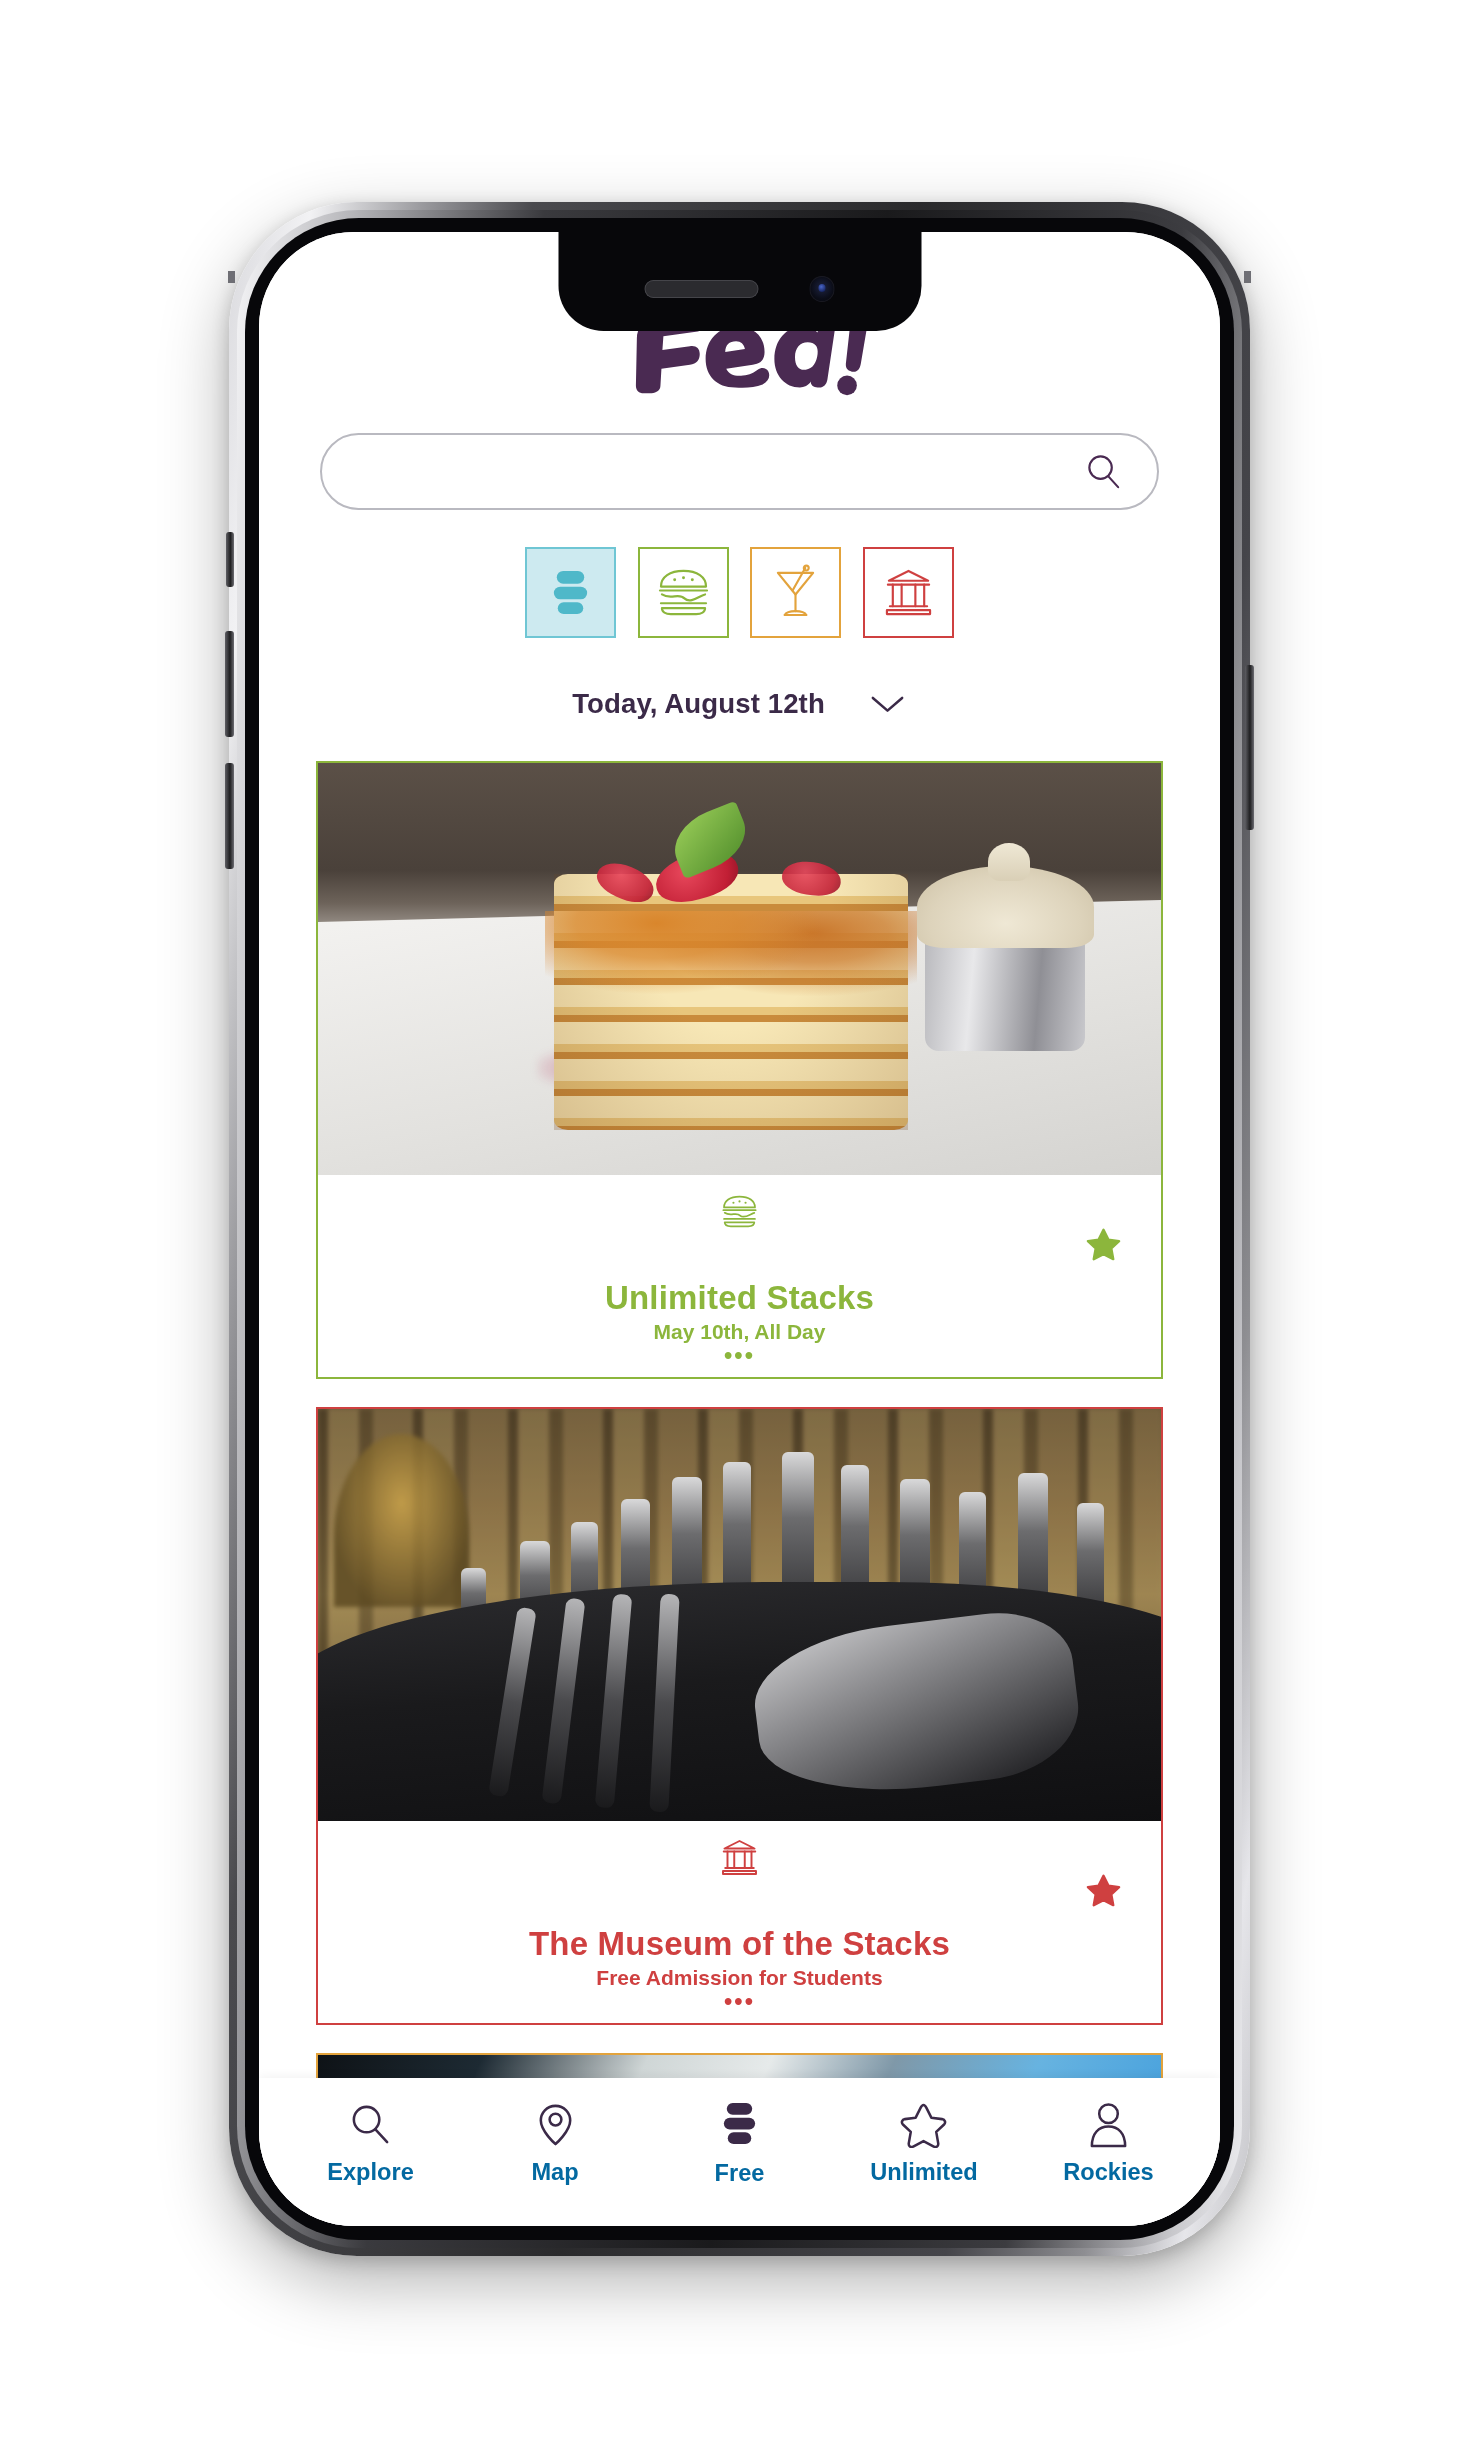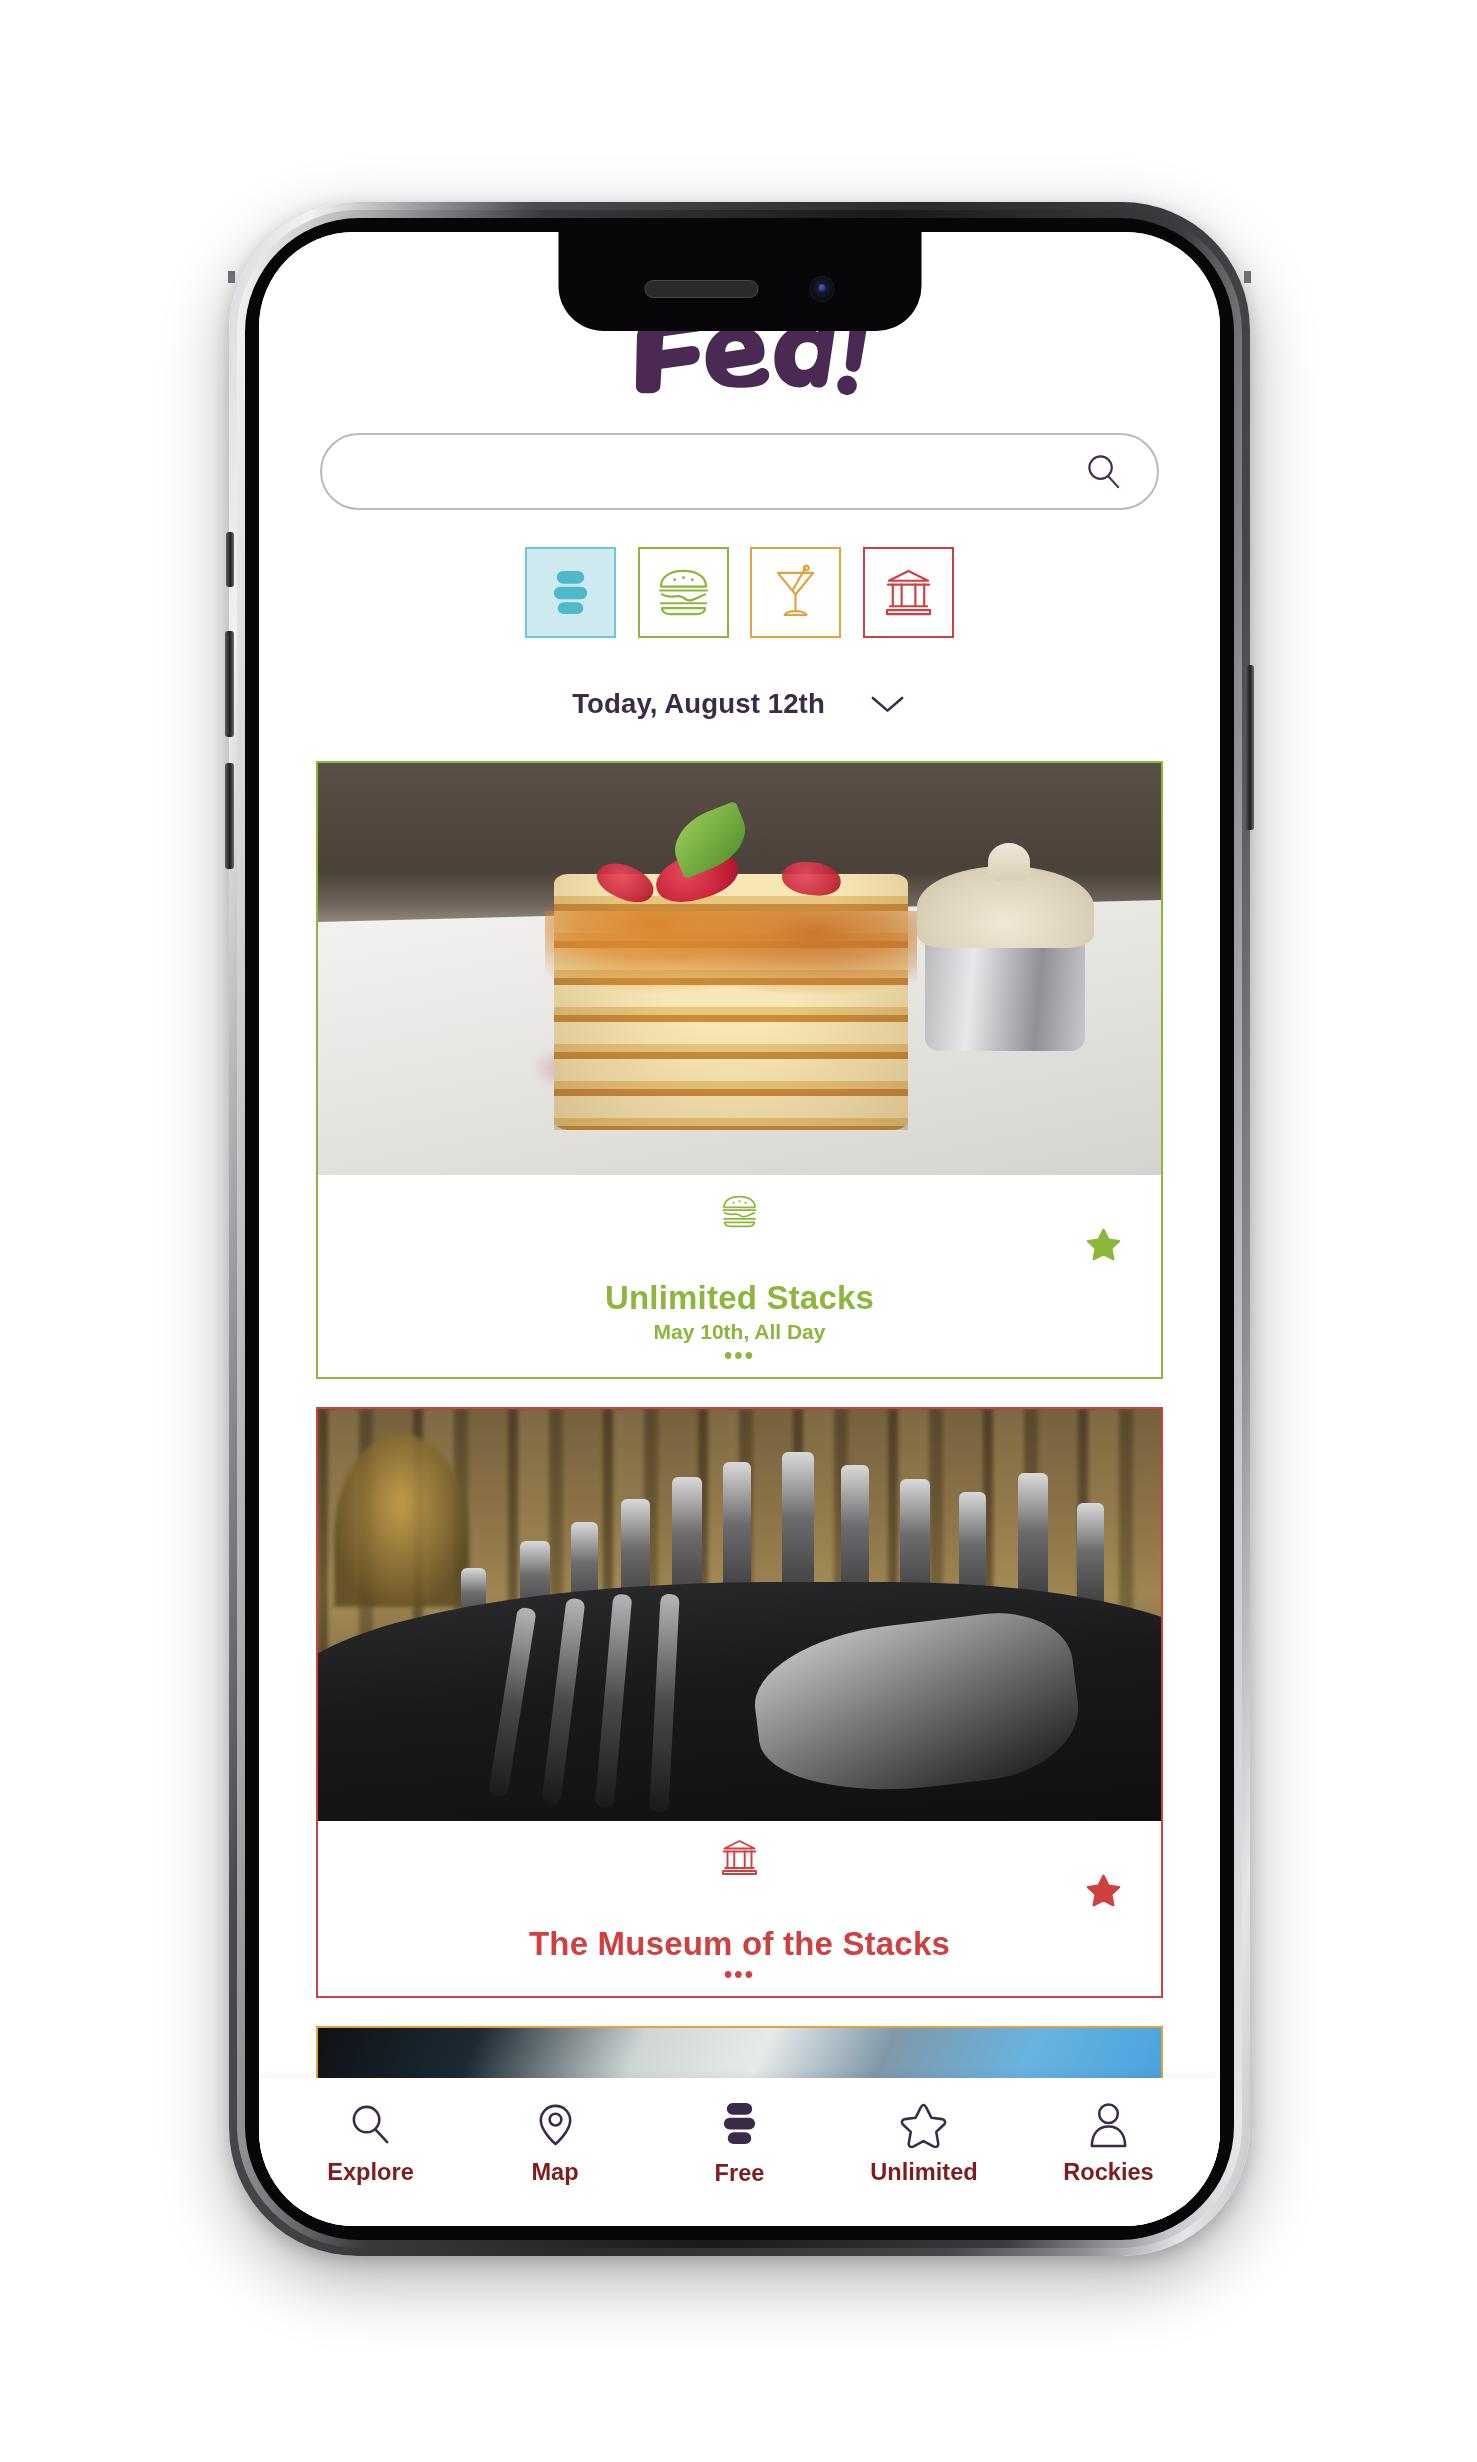--- a/index.html
+++ b/index.html
@@ -282,21 +282,21 @@
     height: 148px;
     background: #ffffff;
     display: flex;
     align-items: center;
     justify-content: space-around;
     padding: 0 19.7px 17.7px 19.7px;
     box-shadow: 0 -2px 9.9px rgba(0,0,0,0.05);
     z-index: 30;
   }
   .nav-item { display:flex; flex-direction:column; align-items:center; gap:11.8px; width:158px; }
-  .nav-label { font-size: 23.6px; font-weight: bold; color:#7f1d1d; }
+  .nav-label { font-size: 23.6px; font-weight: bold; color:#0369a1; }
 </style>
 </head>
 <body>
 
 <div class="phone-wrap">
   <div class="phone-outer"></div>
   <div class="phone-band"></div>
   <div class="ant-1"></div>
   <div class="ant-2"></div>
   <div class="btn-side btn-mute"></div>
@@ -478,20 +478,21 @@
                   <g fill="none" stroke="#cf4040" stroke-width="2.6" stroke-linejoin="round" stroke-linecap="round">
                     <path d="M6 14 L26 4 L46 14 Z"></path>
                     <path d="M5 18 H47"></path>
                     <path d="M10 18 V40 M19 18 V40 M33 18 V40 M42 18 V40"></path>
                     <path d="M7 40 H45"></path>
                     <path d="M4 44 H48 V48 H4 Z"></path>
                   </g>
                 </svg>
               </div>
               <div class="card-title">The Museum of the Stacks</div>
+              <div class="card-sub">Free Admission for Students</div>
               <div class="card-dots">•••</div>
               <div class="card-star">
                 <svg width="37" height="37" viewBox="0 0 38 38">
                   <path d="M19 4 L24 14 L35 15.5 L27 23 L29 34 L19 29 L9 34 L11 23 L3 15.5 L14 14 Z" fill="#cf4040" stroke="#cf4040" stroke-width="2.5" stroke-linejoin="round"></path>
                 </svg>
               </div>
             </div>
           </div>
 
           <div class="card orange">

